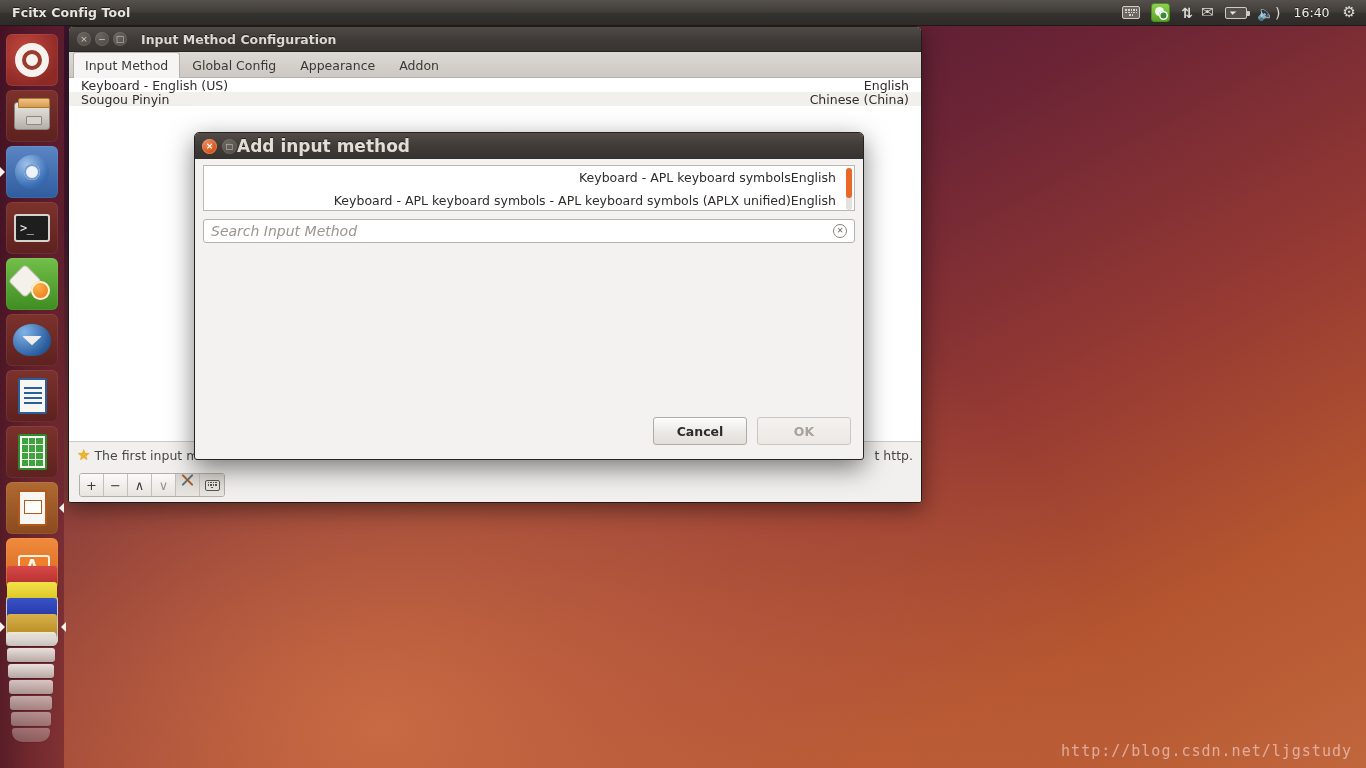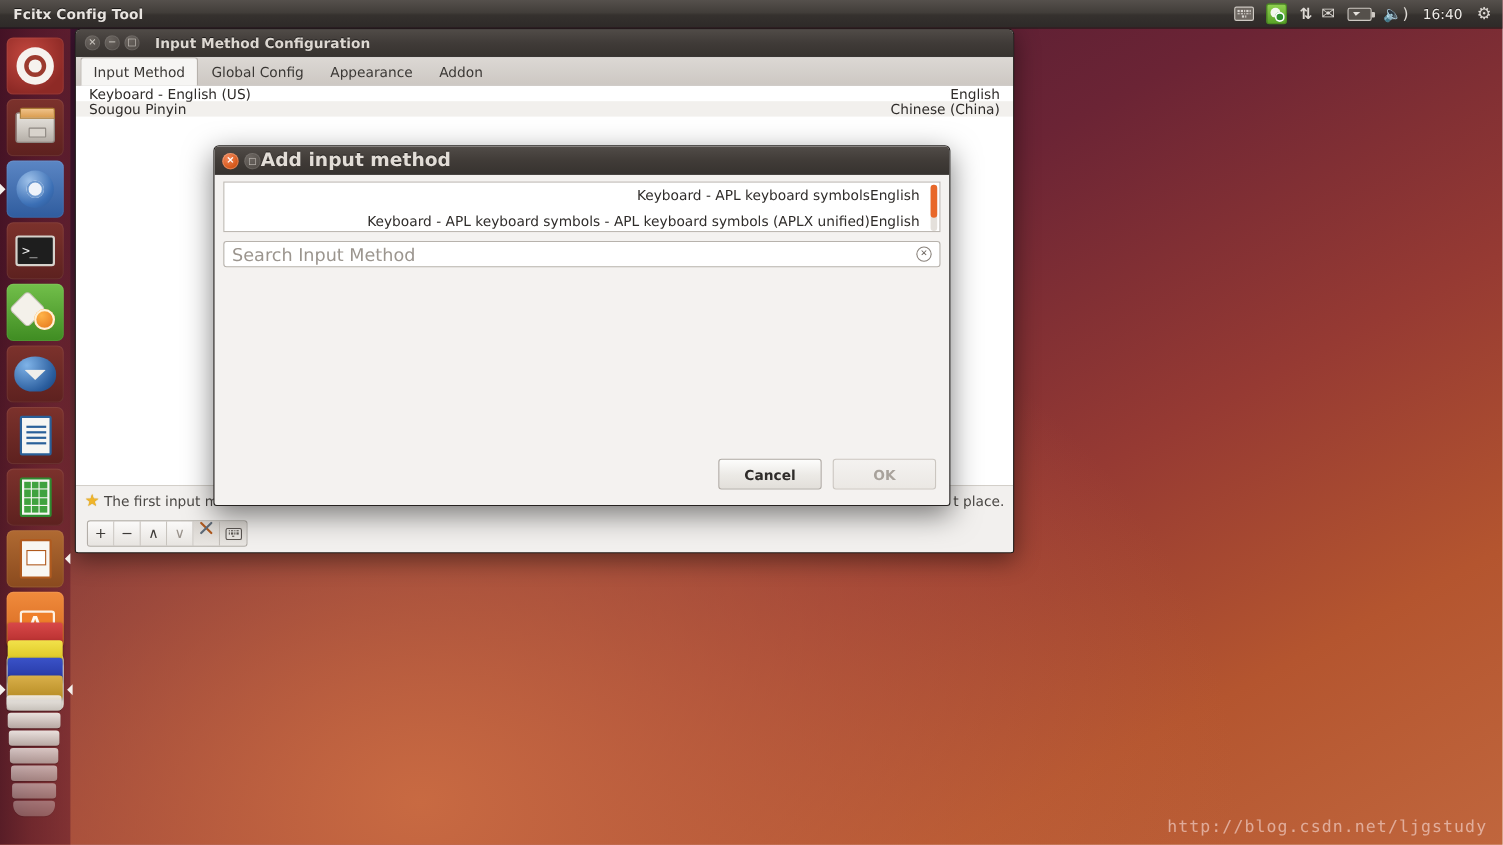--- a/index.html
+++ b/index.html
@@ -354,21 +354,21 @@
     border:solid #ffffff;border-width:0 2px 2px 0;transform:rotate(42deg);
   }
   #dlg-checkrow label { font-size:12.5px; color:#2f2c2a; }
   #dlg-search {
     margin-top:8px; height:24px; background:#ffffff;
     border:1px solid #b7b2ac; border-radius:3px;
     display:flex; align-items:center; padding:0 7px;
   }
   #dlg-search-input {
     flex:1 1 auto; border:none; outline:none; background:transparent;
-    font-family:"DejaVu Sans","Liberation Sans",sans-serif; font-size:16px; color:#14532d;
+    font-family:"DejaVu Sans","Liberation Sans",sans-serif; font-size:14px; color:#14532d;font-style:italic;
   }
   #dlg-search-input::placeholder { color:#9b958e; }
   .clear-icon {
     flex:0 0 auto; width:14px;height:14px;border-radius:50%;
     border:1.5px solid #8a837c; color:#6a635d; font-size:8px;
     line-height:11px; text-align:center;
   }
   #dlg-spacer { flex:1 1 auto; }
   #dlg-buttons {
     flex:0 0 48px; display:flex; align-items:center; justify-content:flex-end;
@@ -525,21 +525,21 @@
     <div class="im-row">
       <span class="im-name">Sougou Pinyin</span>
       <span class="im-lang">Chinese (China)</span>
     </div>
   </div>
 
   <div id="main-hint">
     <span class="star-icon">★</span>
     <span>The first input m</span>
     <span style="flex:1 1 auto"></span>
-    <span style="padding-right:8px">t place.</span>
+    <span style="padding-right:8px">t http.</span>
   </div>
 
   <div id="main-toolbar">
     <div class="tb-group">
       <div class="tb-btn">+</div>
       <div class="tb-btn">−</div>
       <div class="tb-btn">∧</div>
       <div class="tb-btn dim">∨</div>
       <div class="tb-btn pressed">
         <span class="tools-ico"></span>

